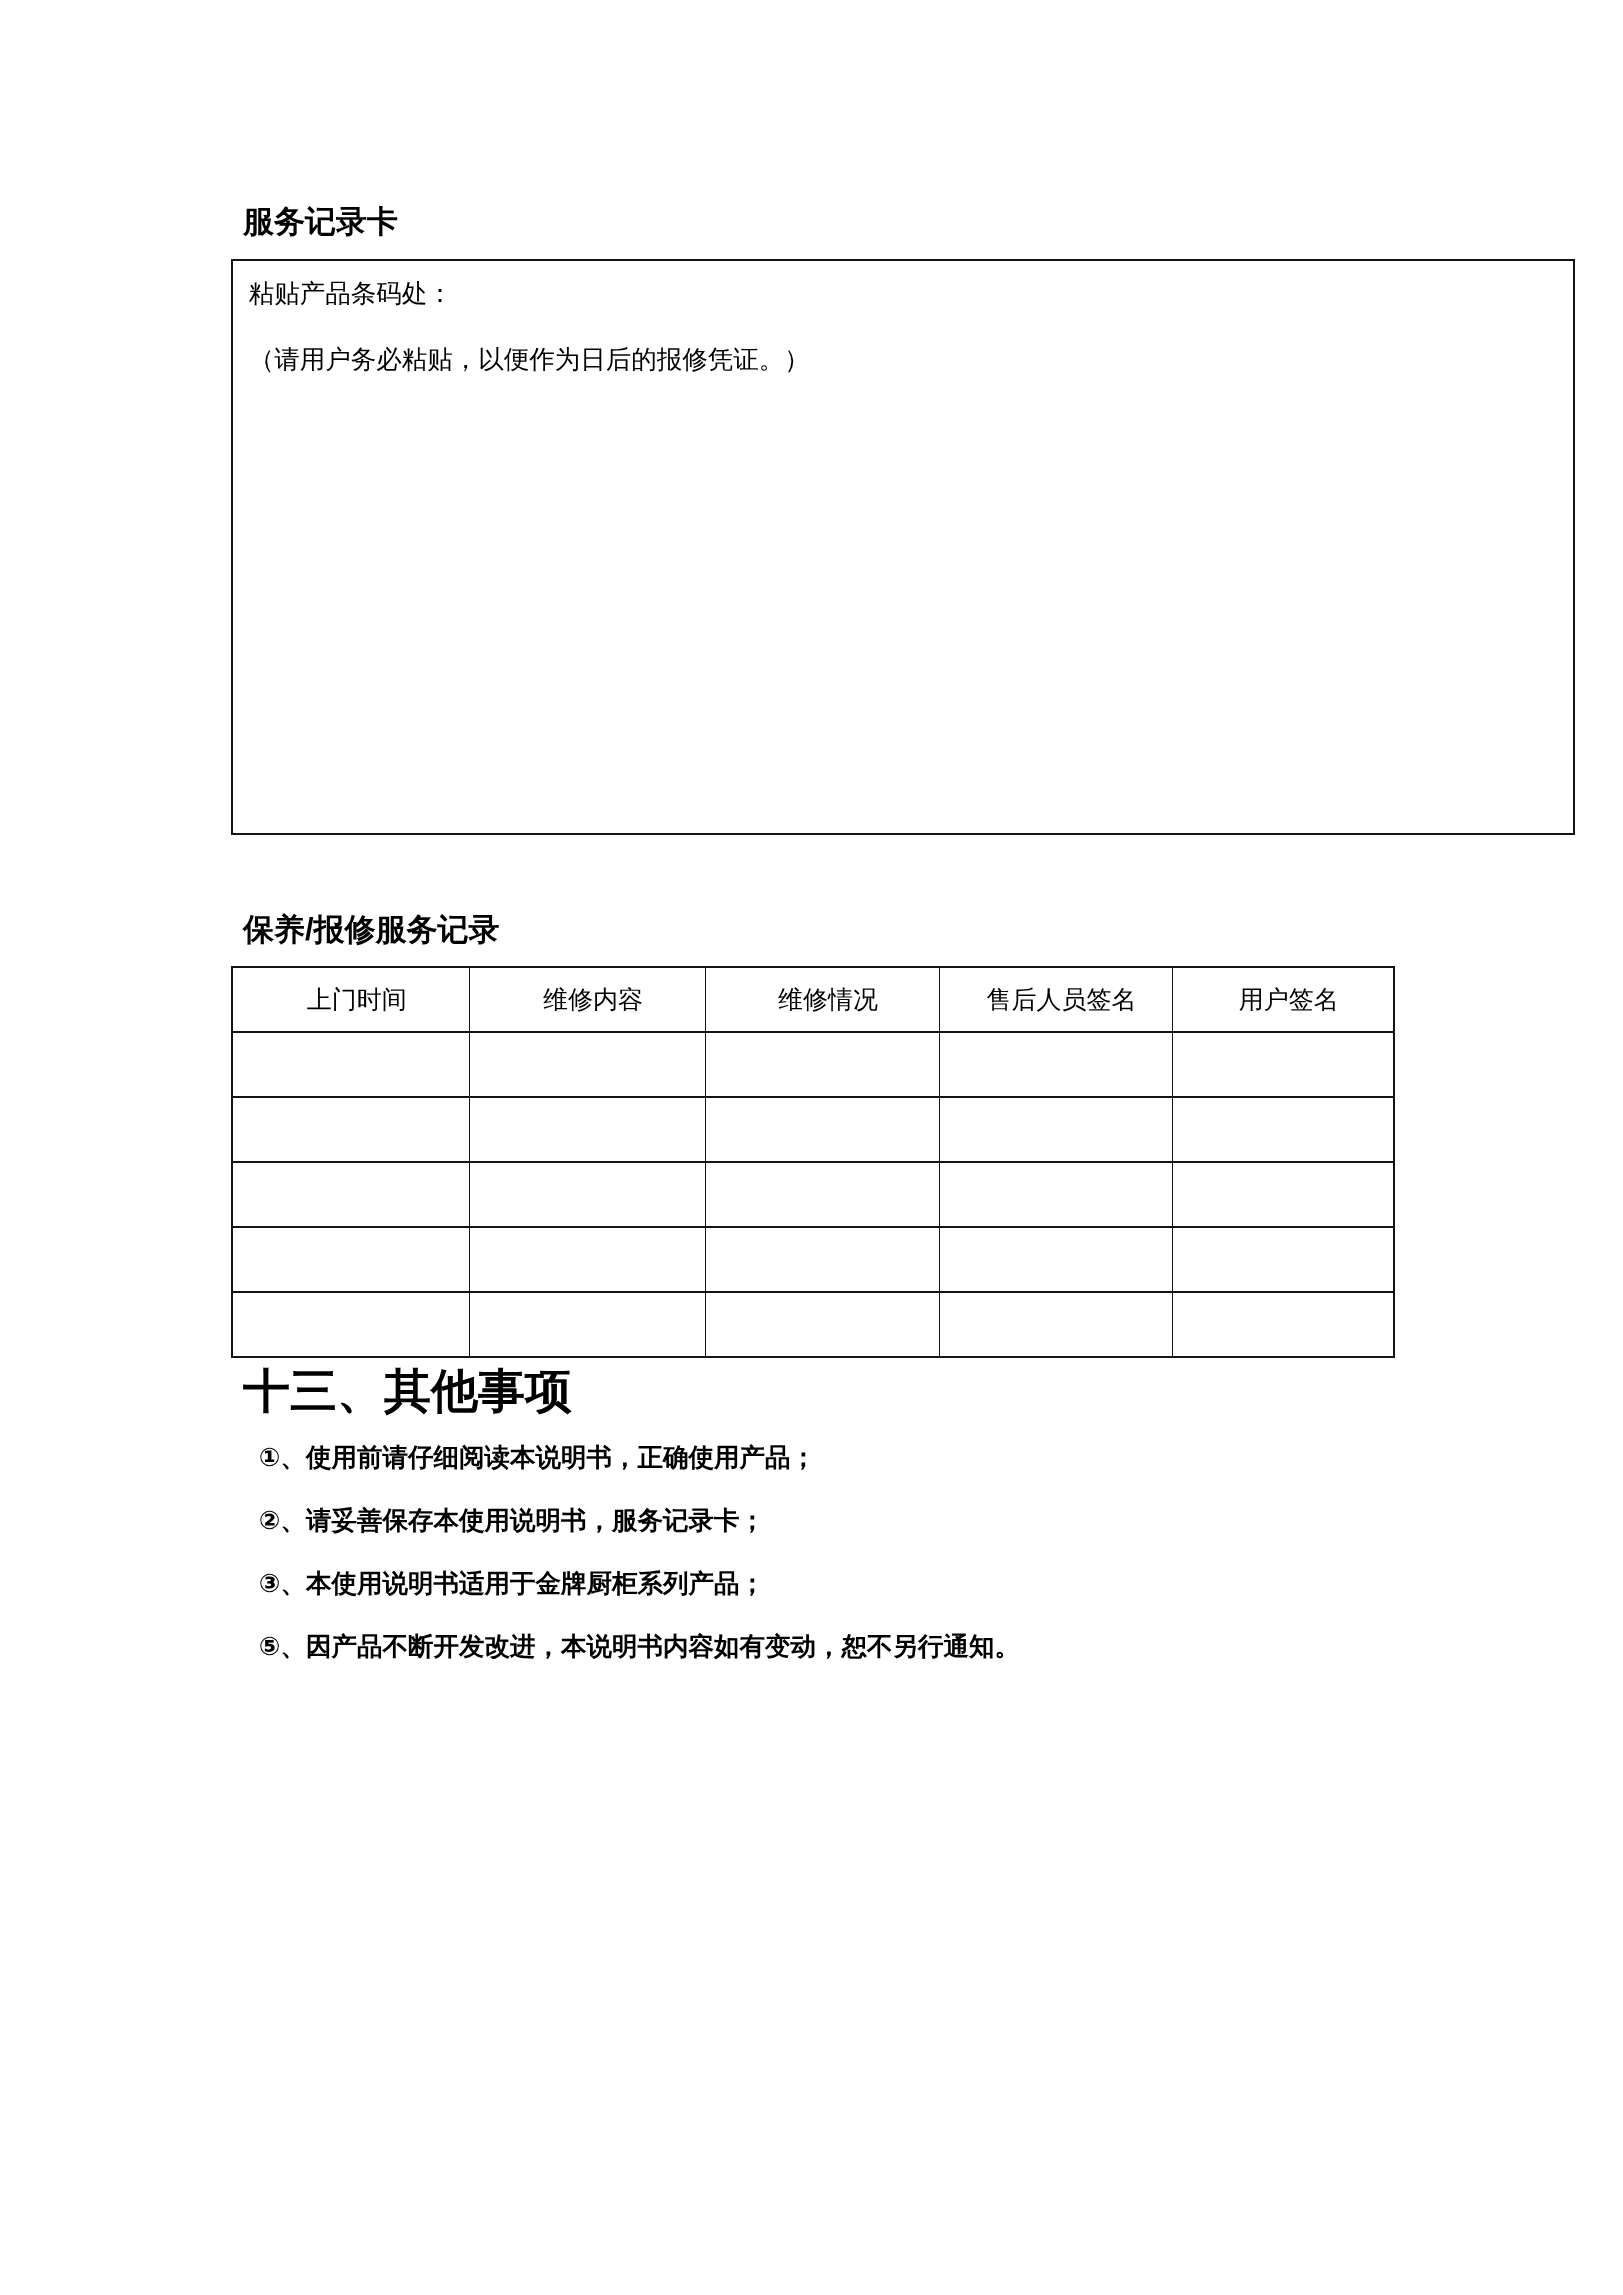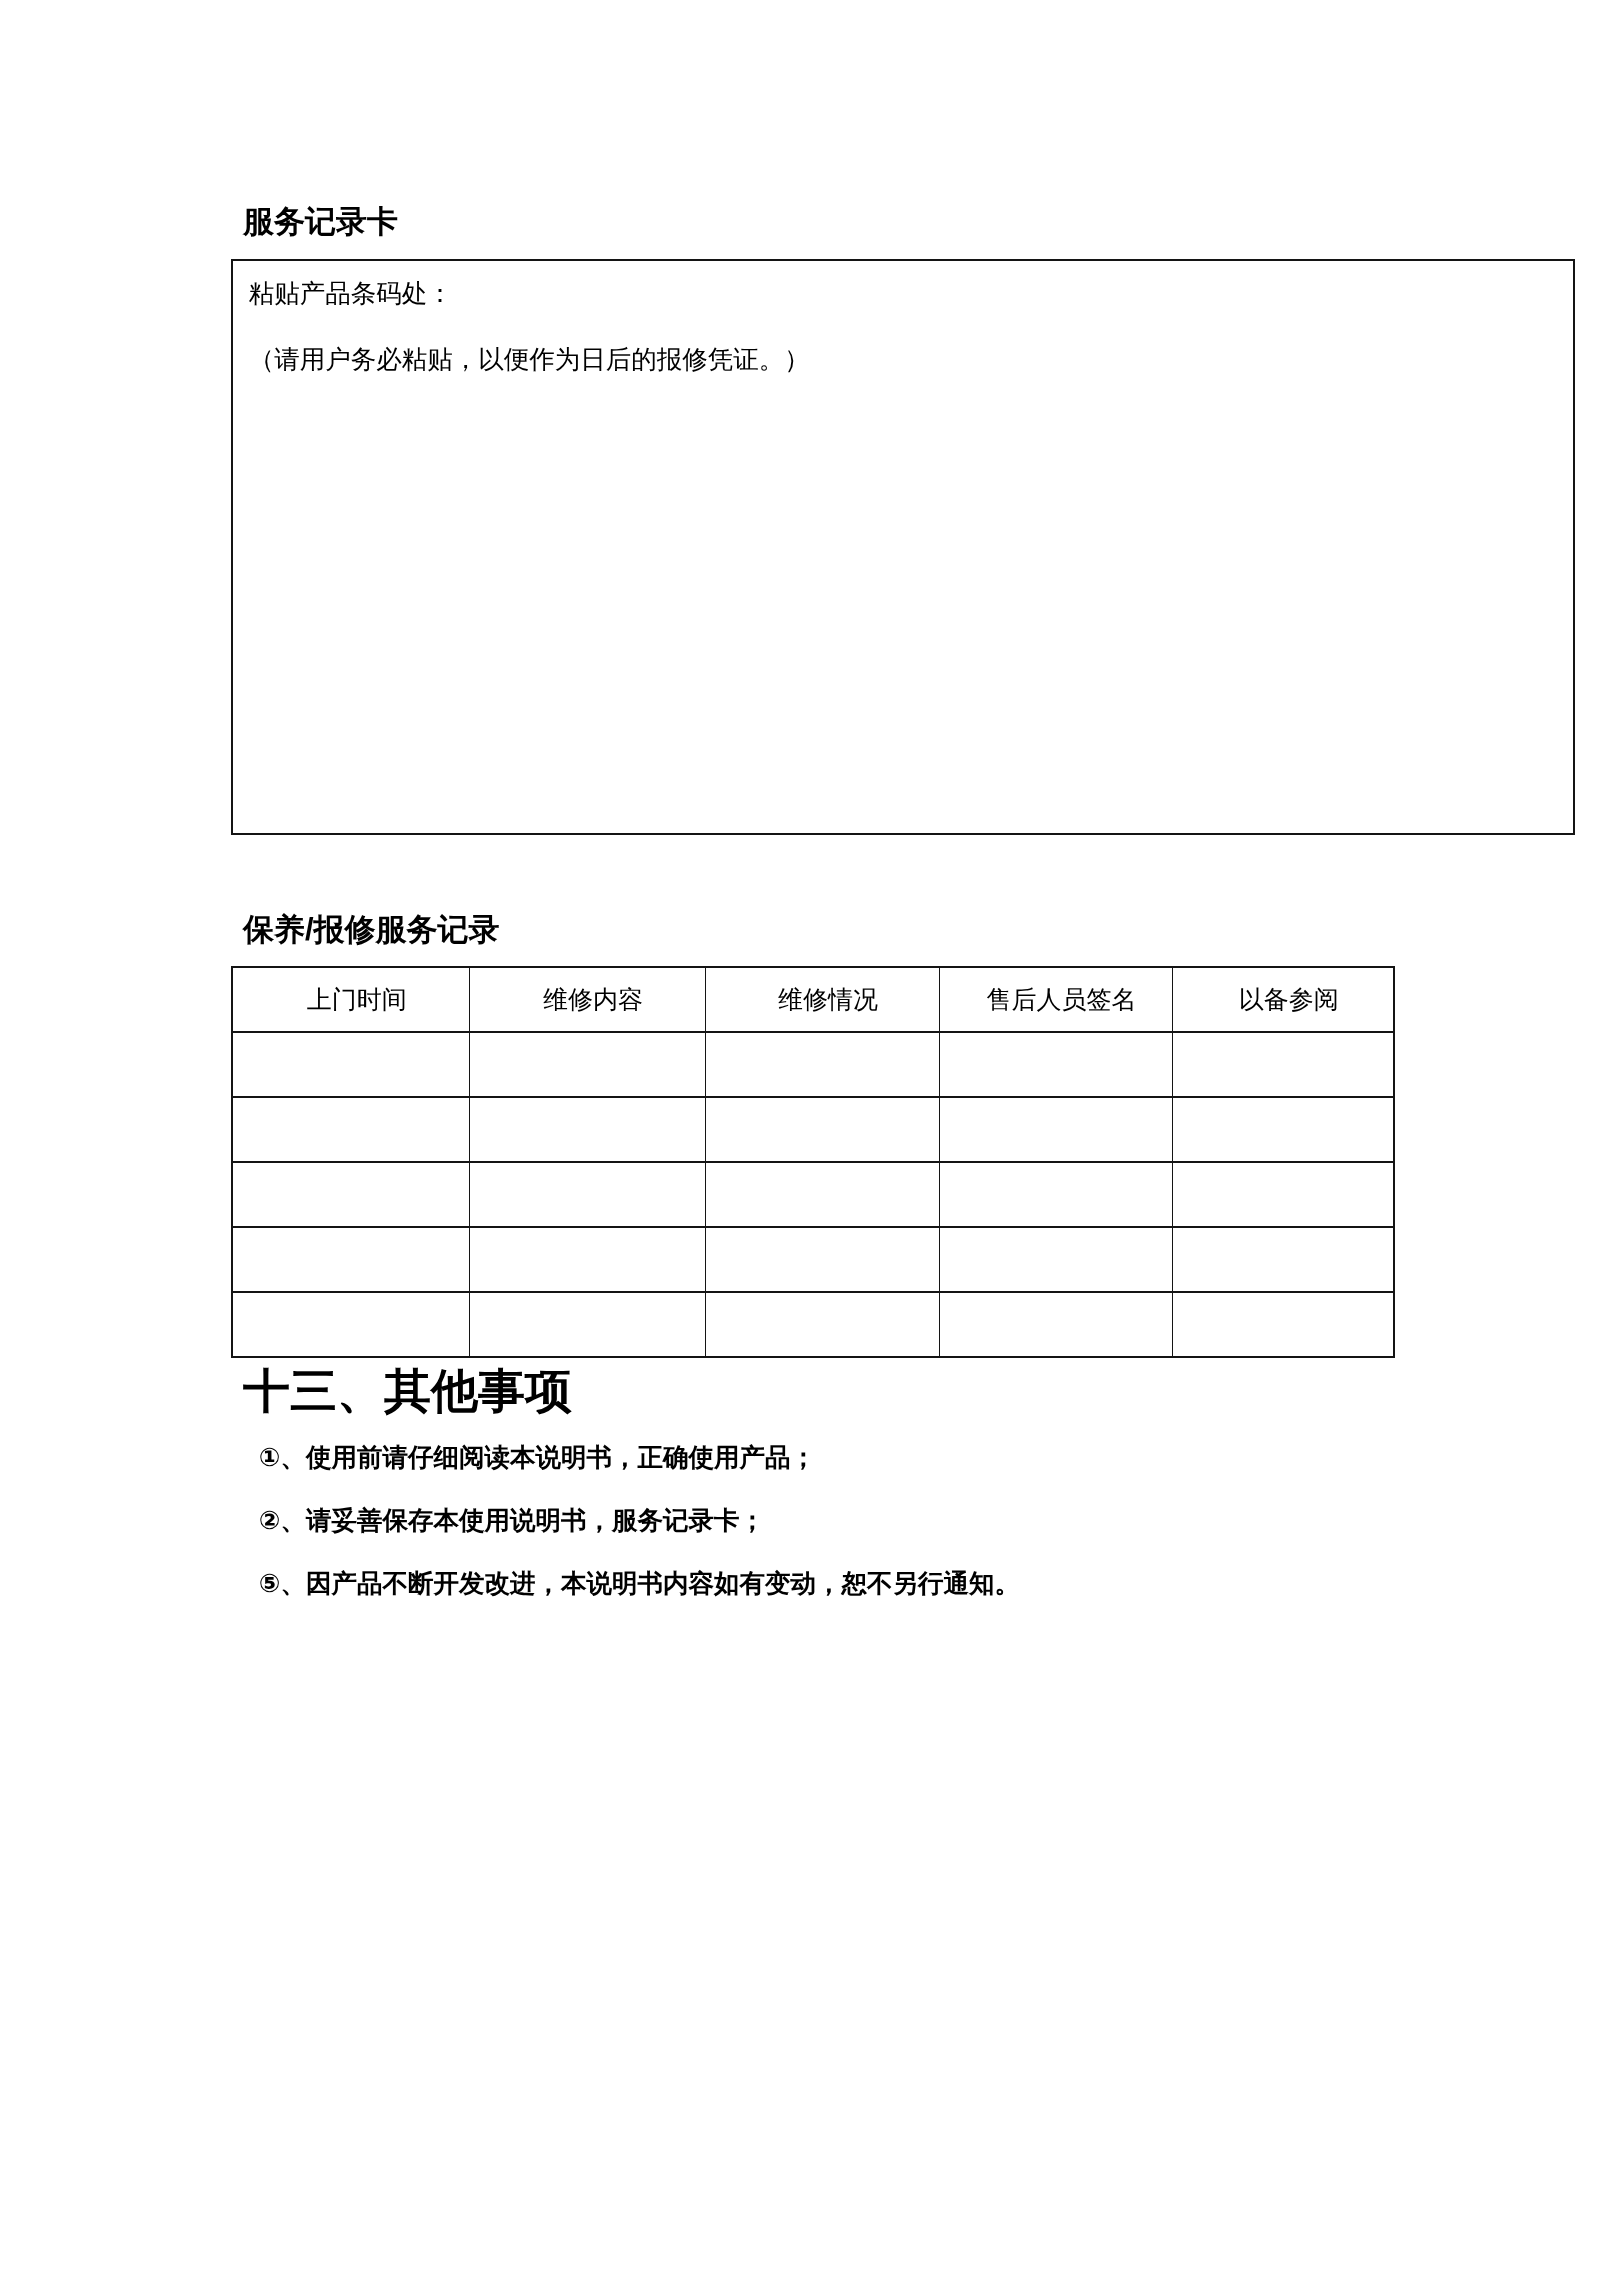--- a/index.html
+++ b/index.html
@@ -120,21 +120,21 @@
       <col style="width:234px">
       <col style="width:233px">
       <col style="width:222px">
     </colgroup>
     <thead>
       <tr>
         <th>上门时间</th>
         <th>维修内容</th>
         <th>维修情况</th>
         <th>售后人员签名</th>
-        <th>以备参阅</th>
+        <th>用户签名</th>
       </tr>
     </thead>
     <tbody>
       <tr>
         <td></td>
         <td></td>
         <td></td>
         <td></td>
         <td></td>
       </tr>
@@ -167,17 +167,18 @@
         <td></td>
       </tr>
     </tbody>
   </table>
 
   <h1 id="other-notes-title">十三、其他事项</h1>
 
   <ul class="notes-list">
     <li>①、使用前请仔细阅读本说明书，正确使用产品；</li>
     <li>②、请妥善保存本使用说明书，服务记录卡；</li>
+    <li>③、本使用说明书适用于金牌厨柜系列产品；</li>
     <li>⑤、因产品不断开发改进，本说明书内容如有变动，恕不另行通知。</li>
   </ul>
 
 </div>
 
 
 </body></html>

